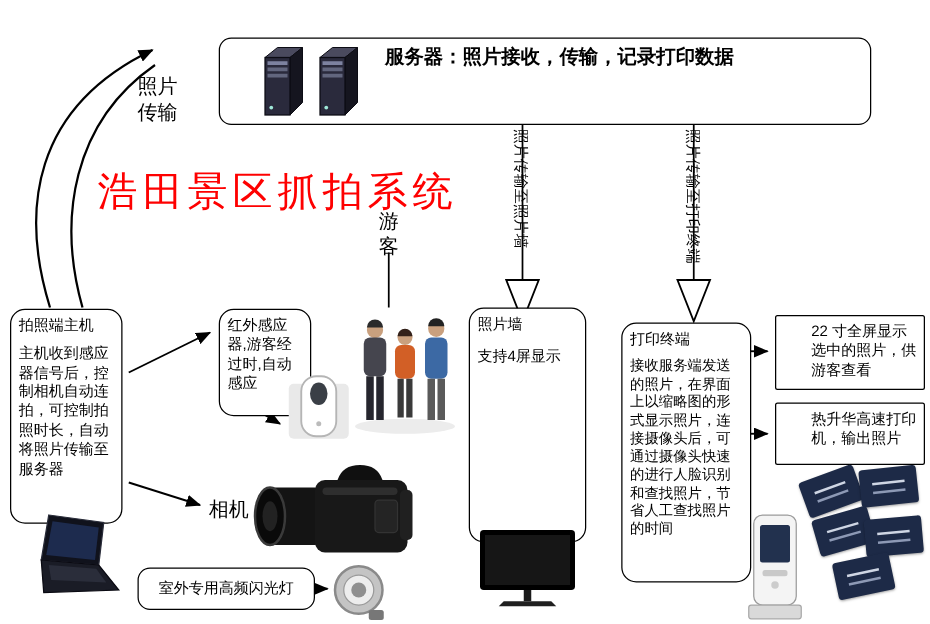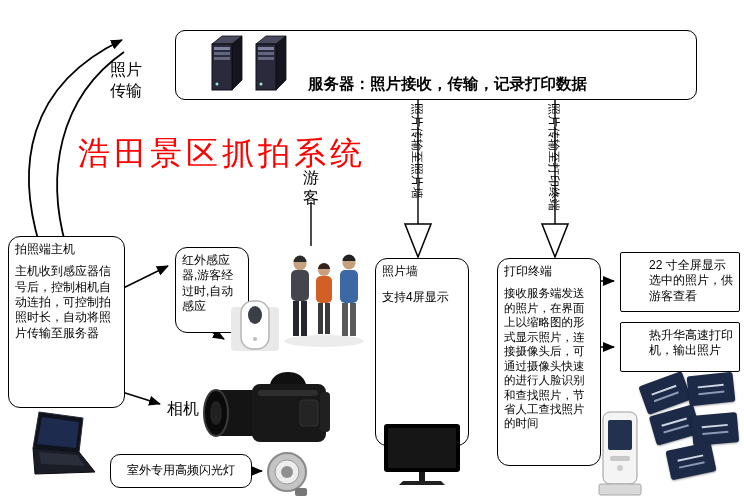--- a/index.html
+++ b/index.html
@@ -7,21 +7,21 @@
   body { font-family:"Liberation Sans","DejaVu Sans",sans-serif; color:#000; }
   .stage { position:relative; width:744px; height:499px; background:#fff; overflow:hidden; }
   svg.overlay { position:absolute; left:0; top:0; z-index:1; pointer-events:none; }
   .node { position:absolute; border:1.6px solid #000; background:#fff; border-radius:12px;
           padding:5px 6px; font-size:12px; line-height:1.28; z-index:2; overflow:hidden; }
   .node.square { border-radius:2px;padding-left:28px; }
   .node.pill { border-radius:10px; display:flex; align-items:center; justify-content:center; text-align:center; }
   .node-title { margin-bottom:7px; }
   .node-note { margin-top:11px; }
   .server { left:175px; top:30px; width:522px; height:70px; border-radius:10px;
-            display:flex; align-items:flex-end; overflow:visible; }
+            display:flex; align-items:flex-start; overflow:visible; }
   .server-label { font-weight:bold; font-size:15.5px; margin-left:16px; white-space:nowrap; }
   .server-icon { margin-left:26px; line-height:0; }
   .big-title { position:absolute; left:78px; top:132px; font-size:32px; font-weight:normal;
                letter-spacing:4px; z-index:2; white-space:nowrap; }
   .small-label { position:absolute; font-size:16px; line-height:1.3; z-index:2; }
   .vlabel { position:absolute; font-size:12px; white-space:nowrap; transform:rotate(90deg);
             transform-origin:left top; z-index:2; }
   .img { position:absolute; line-height:0; z-index:3; }
   .cards { position:absolute; left:630px; top:372px; width:114px; height:118px; z-index:2; }
   .card { position:absolute; width:46px; height:30px; background:#1d2a47; border-radius:3px;
@@ -75,21 +75,21 @@
     </span>
     <span class="server-label">服务器：照片接收，传输，记录打印数据</span>
   </div>
 
   <div class="big-title" style="color:#fe0000">浩田景区抓拍系统</div>
 
   <div class="small-label" style="left:103px;top:60px;width:46px;text-align:center">照片传输</div>
   <div class="vlabel" style="left:425px;top:103px">照片传输至照片墙</div>
   <div class="vlabel" style="left:562px;top:103px">照片传输至打印终端</div>
 
-  <div class="node" style="left:8px;top:236px;width:117px;height:172px">
+  <div class="node" style="left:8px;top:247px;width:90px;height:172px">
     <div class="node-title">拍照端主机</div>
     <div>主机收到感应器信号后，控制相机自动连拍，可控制拍照时长，自动将照片传输至服务器</div>
   </div>
 
   <div class="img" style="left:25px;top:408px">
     <svg width="76" height="76" viewBox="0 0 76 76">
       <polygon points="14,4 58,10 54,44 8,40" fill="#10121c" stroke="#2a2d3a"></polygon>
       <polygon points="17,9 54,14 51,40 12,36" fill="#1d2b4e"></polygon>
       <polygon points="8,40 54,44 70,64 10,66" fill="#1a1c26" stroke="#0a0a12"></polygon>
       <polygon points="14,44 52,47 60,58 16,56" fill="#2a2d3a"></polygon>
@@ -153,21 +153,21 @@
 
   <div class="img" style="left:264px;top:450px">
     <svg width="48" height="48" viewBox="0 0 48 48">
       <circle cx="23" cy="22" r="19" fill="#c4c4c4" stroke="#8a8a8a" stroke-width="2"></circle>
       <circle cx="23" cy="22" r="12" fill="#ededed" stroke="#9a9a9a"></circle>
       <circle cx="23" cy="22" r="6" fill="#8f8f8f"></circle>
       <rect x="31" y="38" width="12" height="8" rx="2" fill="#777777"></rect>
     </svg>
   </div>
 
-  <div class="node" style="left:375px;top:258px;width:94px;height:188px">
+  <div class="node" style="left:375px;top:246px;width:94px;height:188px">
     <div class="node-title">照片墙</div>
     <div class="node-note">支持4屏显示</div>
   </div>
 
   <div class="img" style="left:383px;top:423px">
     <svg width="78" height="68" viewBox="0 0 78 68">
       <rect x="1" y="1" width="76" height="48" rx="3" fill="#000000"></rect>
       <rect x="5" y="5" width="68" height="40" fill="#161616"></rect>
       <rect x="36" y="49" width="6" height="9" fill="#1b1b1b"></rect>
       <path d="M16 62 L62 62 L58 58 L20 58 Z" fill="#202020"></path>

